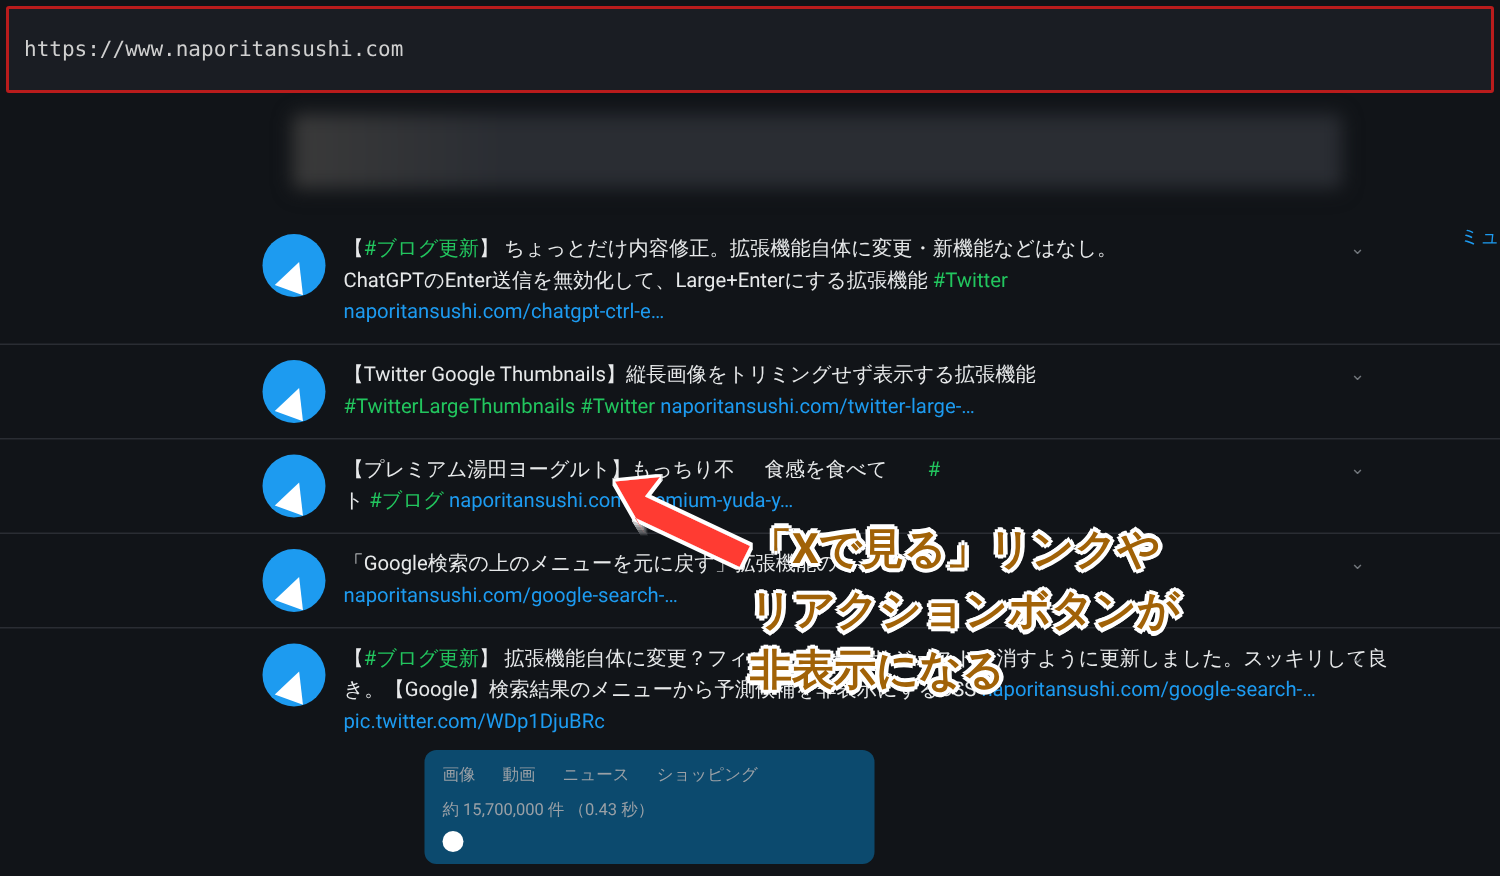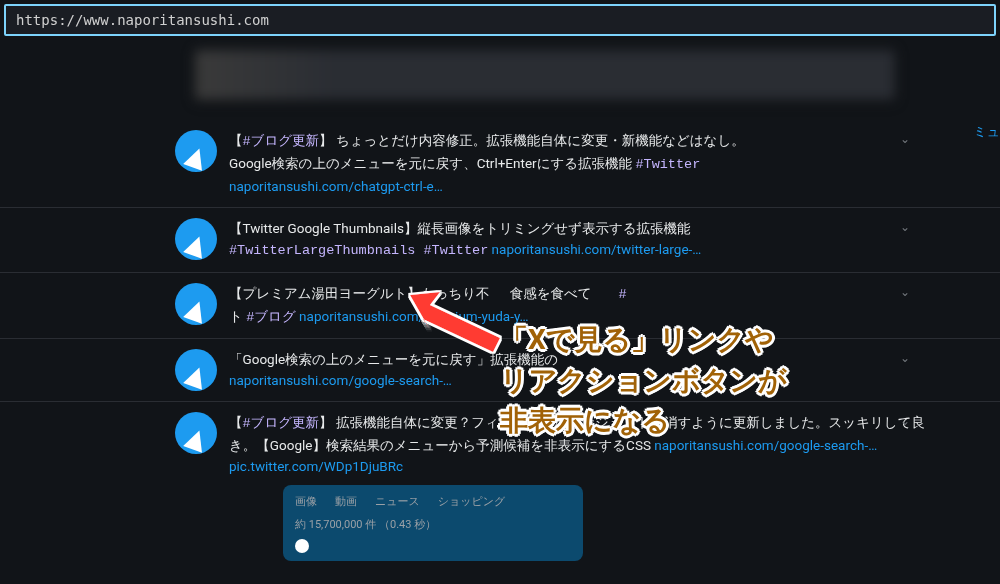--- a/index.html
+++ b/index.html
@@ -7,23 +7,23 @@
       background: #111418;
       color: #e7e9ea;
       font-family: -apple-system, BlinkMacSystemFont, "Segoe UI", Roboto, sans-serif;
       width: 1000px;
       height: 584px;
       overflow: hidden;
       position: relative;
     }
     .url-bar {
       background: #1a1d23;
-      border: 2px solid #7dd3fc;
+      border: 2px solid #b91c1c;
       margin: 4px;
-      padding: 6px 10px;
+      padding: 19px 10px;
       font-family: "Consolas", monospace;
       font-size: 14px;
       color: #d0d0d0;
       border-radius: 2px;
     }
     .content {
       padding: 10px 0 0 0;
       position: relative;
     }
     .blurred-box {
@@ -69,21 +69,21 @@
       border-bottom: 20px solid #fff;
       transform: translateX(-50%) rotate(20deg);
     }
     .tweet-body {
       flex: 1;
       font-size: 13.5px;
       line-height: 1.55;
       color: #e7e9ea;
     }
     .tag-bracket { color: #e7e9ea; }
-    .hashtag { color: #c4b5fd; font-family: Liberation Mono, monospace; }
+    .hashtag { color: #22c55e; }
     .link { color: #1d9bf0; }
     .chevron {
       position: absolute;
       right: 90px;
       top: 12px;
       color: #71767b;
       font-size: 12px;
     }
     .sidebar-partial {
       position: absolute;
@@ -162,21 +162,21 @@
   <div class="blurred-box"></div>
 
   <div class="sidebar-partial">ミュ</div>
 
   <div class="tweet-list">
 
     <div class="tweet">
       <div class="avatar"></div>
       <div class="tweet-body">
         <span class="tag-bracket">【</span><span class="hashtag">#ブログ更新</span><span class="tag-bracket">】</span><span> ちょっとだけ内容修正。拡張機能自体に変更・新機能などはなし。</span><br>
-        <span>Google検索の上のメニューを元に戻す、Ctrl+Enterにする拡張機能 </span><span class="hashtag">#Twitter</span><br>
+        <span>ChatGPTのEnter送信を無効化して、Large+Enterにする拡張機能 </span><span class="hashtag">#Twitter</span><br>
         <span class="link">naporitansushi.com/chatgpt-ctrl-e…</span>
       </div>
       <span class="chevron">⌄</span>
     </div>
 
     <div class="tweet">
       <div class="avatar"></div>
       <div class="tweet-body">
         <span>【Twitter Google Thumbnails】縦長画像をトリミングせず表示する拡張機能</span><br>
         <span class="hashtag">#TwitterLargeThumbnails #Twitter</span>

